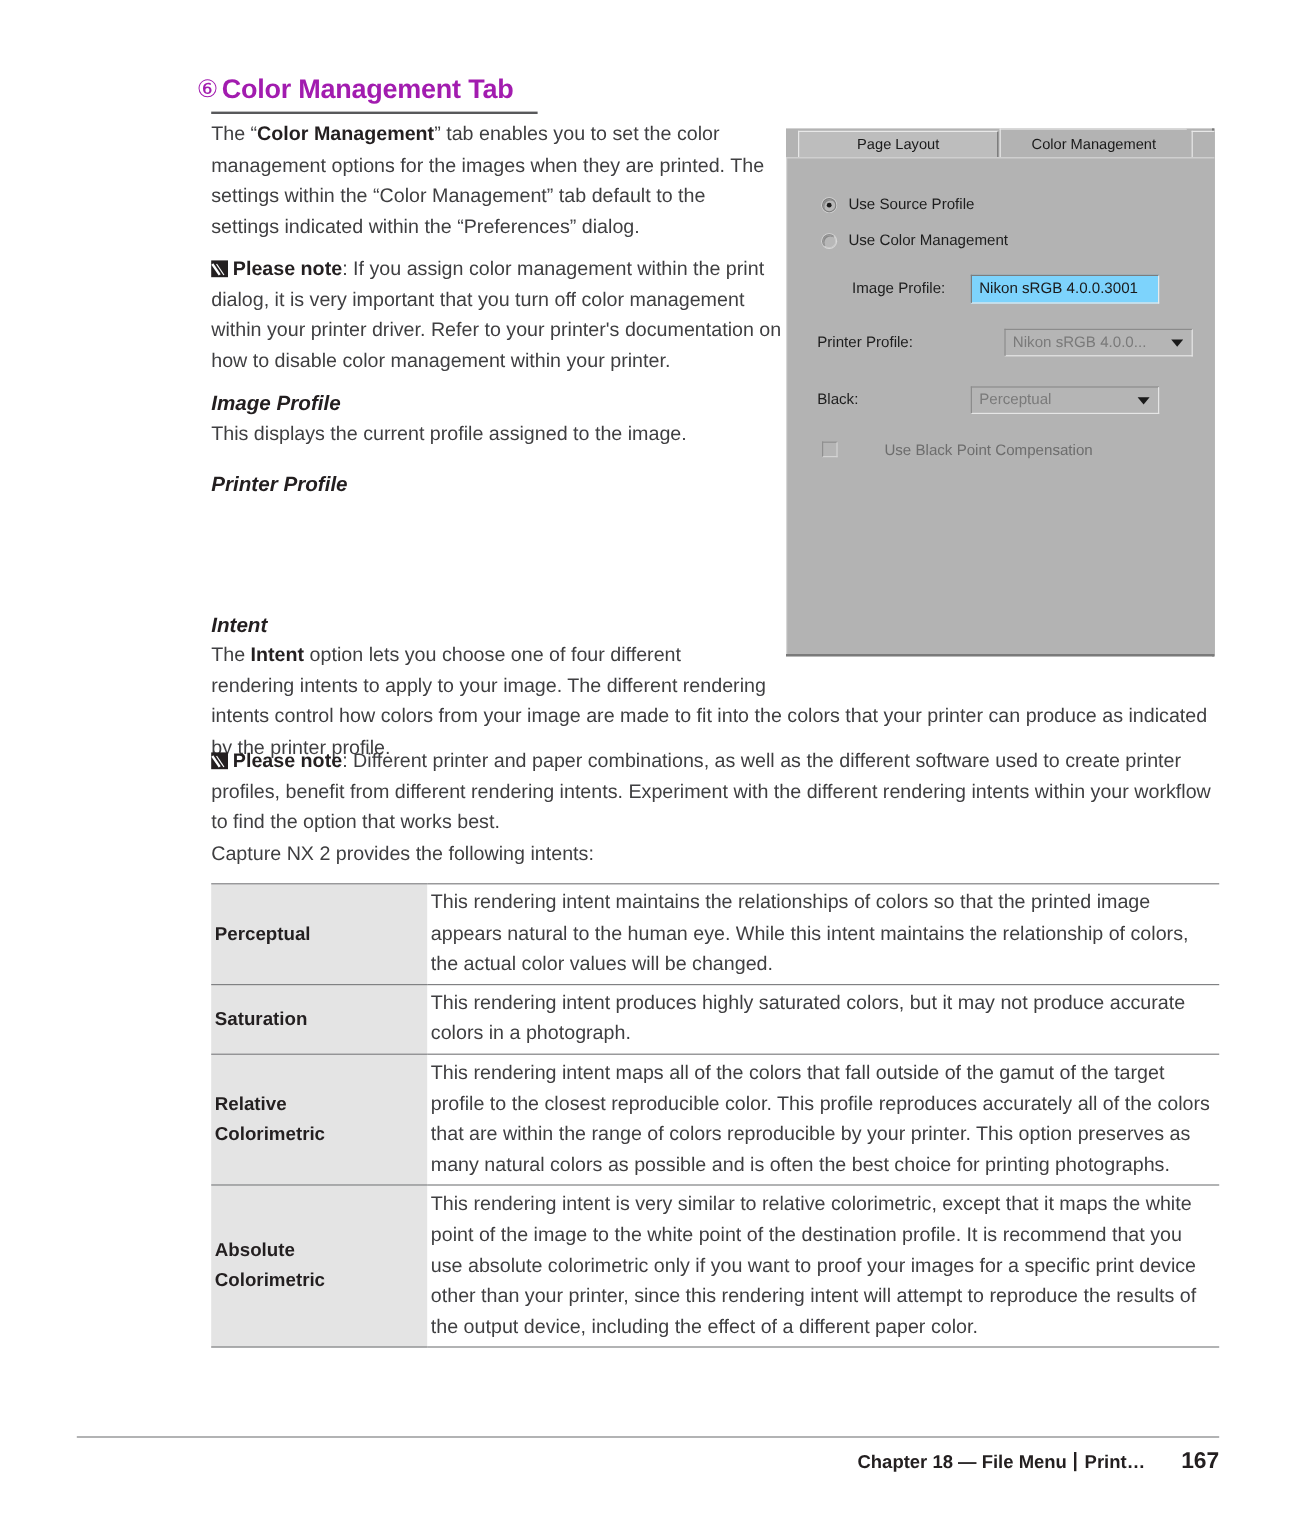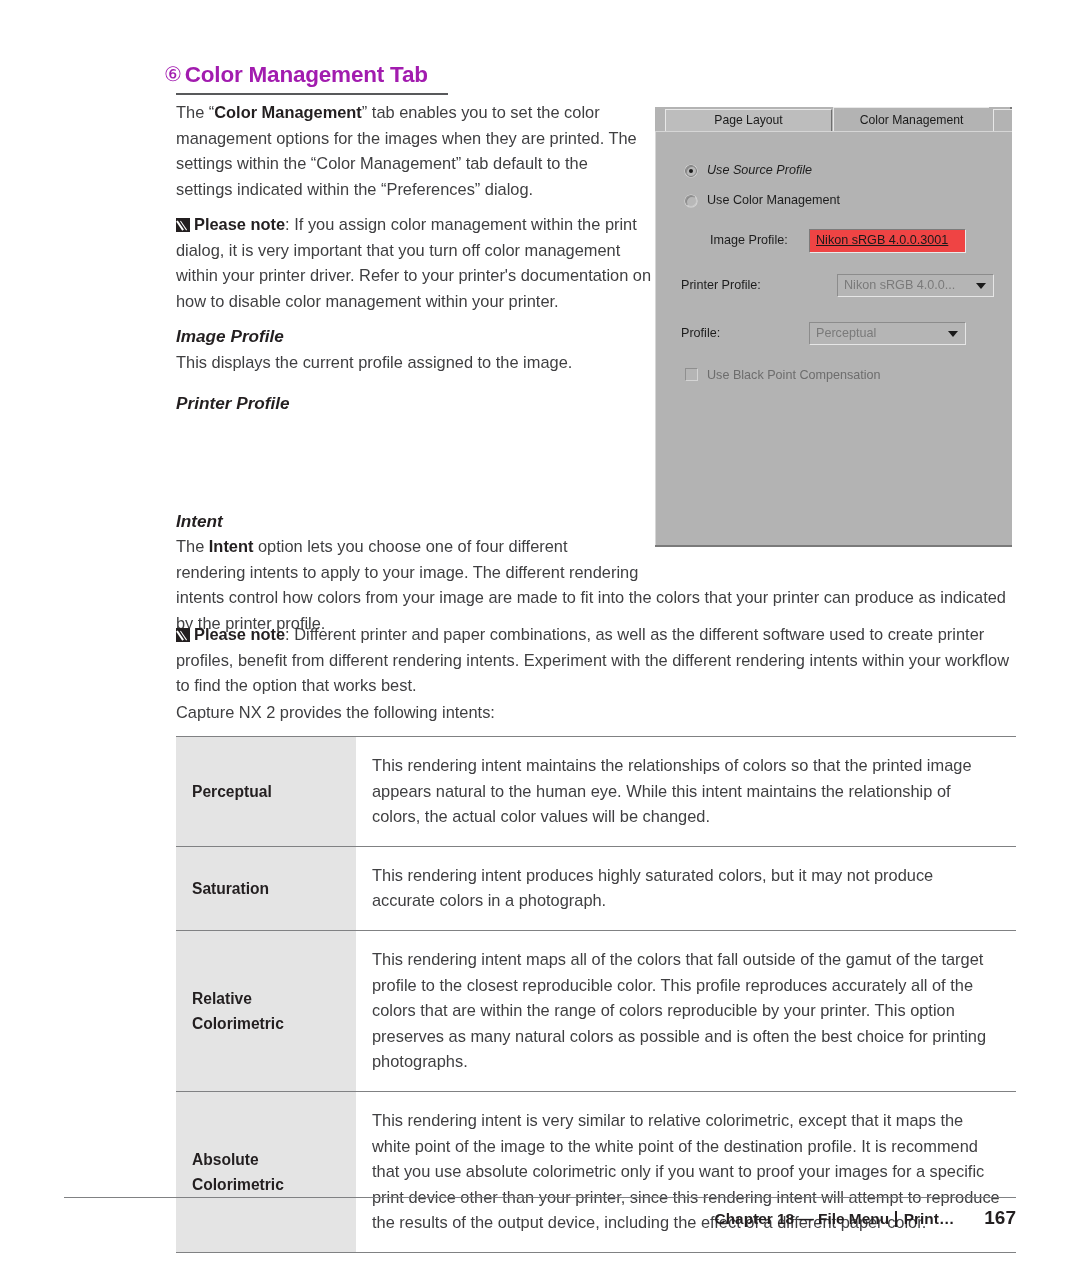--- a/index.html
+++ b/index.html
@@ -179,35 +179,34 @@
     background: #1a1a1a;
   }
   .radio.unchecked { border-color: #8f8f8f; border-right-color: #c9c9c9; border-bottom-color: #c9c9c9; }
 
   .dlg-label {
     position: absolute;
     font-size: 12.6px;
     color: #1d1d1d;
     white-space: nowrap;
   }
-  .dlg-label.dim { color: #6d6d6d; }
+  .dlg-label.dim { color: #6d6d6d; margin-left: 30px; }
 
   .dlg-field {
     position: absolute;
-    background: #ef4444;
+    background: #7dd3fc;
     border: 1.4px solid #7c7c7c;
     border-right-color: #eaeaea;
     border-bottom-color: #eaeaea;
     font-size: 12.6px;
     color: #1a1a1a;
     line-height: 21px;
     padding-left: 6px;
     white-space: nowrap;
     overflow: hidden;
-    text-decoration: underline;
   }
 
   .dlg-combo {
     position: absolute;
     background: #b5b5b5;
     border: 1.4px solid #8c8c8c;
     border-top-color: #8c8c8c;
     border-left-color: #8c8c8c;
     border-right-color: #e6e6e6;
     border-bottom-color: #e6e6e6;
@@ -240,21 +239,21 @@
     position: absolute;
     left: 176px;
     top: 736px;
     width: 840px;
     border-collapse: collapse;
   }
   .intents-table tr { vertical-align: middle; }
   .intents-table td {
     border-top: 1.6px solid #808183;
     border-bottom: 1.6px solid #808183;
-    padding: 16px;
+    padding: 3px;
   }
   .intents-table tr + tr td { border-top: 1.1px solid #a7a9ac; }
   .col-name {
     width: 180px;
     background: #e4e4e4;
     font-size: 15.6px;
     font-weight: bold;
     color: #231f20;
     padding: 10px 0 10px 8px;
     line-height: 25px;
@@ -332,35 +331,35 @@
 
     <div class="dlg-tabstrip">
       <div class="dlg-tab inactive">Page Layout</div>
       <div class="dlg-tab active">Color Management</div>
       <div class="dlg-tab stub"></div>
     </div>
 
     <div class="dlg-body">
 
       <div class="radio checked" style="left:29px; top:33px;"></div>
-      <div class="dlg-label" style="left:51px; top:31px;font-style:italic;">Use Source Profile</div>
+      <div class="dlg-label" style="left:51px; top:31px;">Use Source Profile</div>
 
       <div class="radio unchecked" style="left:29px; top:63px;"></div>
       <div class="dlg-label" style="left:51px; top:61px;">Use Color Management</div>
 
       <div class="dlg-label" style="left:25px; top:101px;margin-left:29px;">Image Profile:</div>
       <div class="dlg-field" style="left:153px; top:97px; width:157px; height:24px;">Nikon sRGB 4.0.0.3001</div>
 
       <div class="dlg-label" style="left:25px; top:146px;">Printer Profile:</div>
       <div class="dlg-combo" style="left:153px; top:142px; width:157px; height:23px;margin-left:28px;">
         <span>Nikon sRGB 4.0.0...</span>
         <span class="combo-arrow"></span>
       </div>
 
-      <div class="dlg-label" style="left:25px; top:194px;">Profile:</div>
+      <div class="dlg-label" style="left:25px; top:194px;">Black:</div>
       <div class="dlg-combo" style="left:153px; top:190px; width:157px; height:23px;">
         <span>Perceptual</span>
         <span class="combo-arrow"></span>
       </div>
 
       <div class="checkbox" style="left:29px; top:236px;"></div>
       <div class="dlg-label dim" style="left:51px; top:236px;">Use Black Point Compensation</div>
 
     </div>
   </div>

